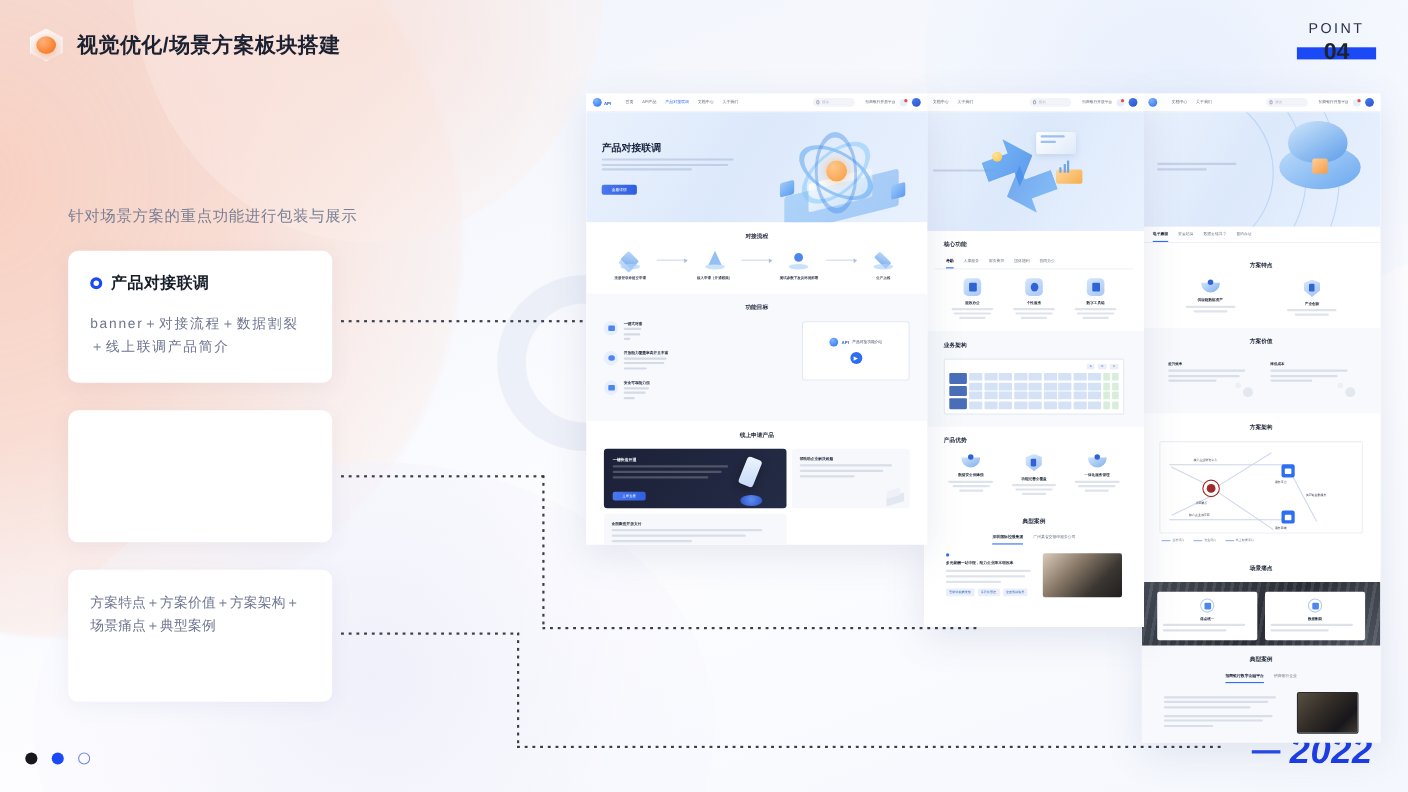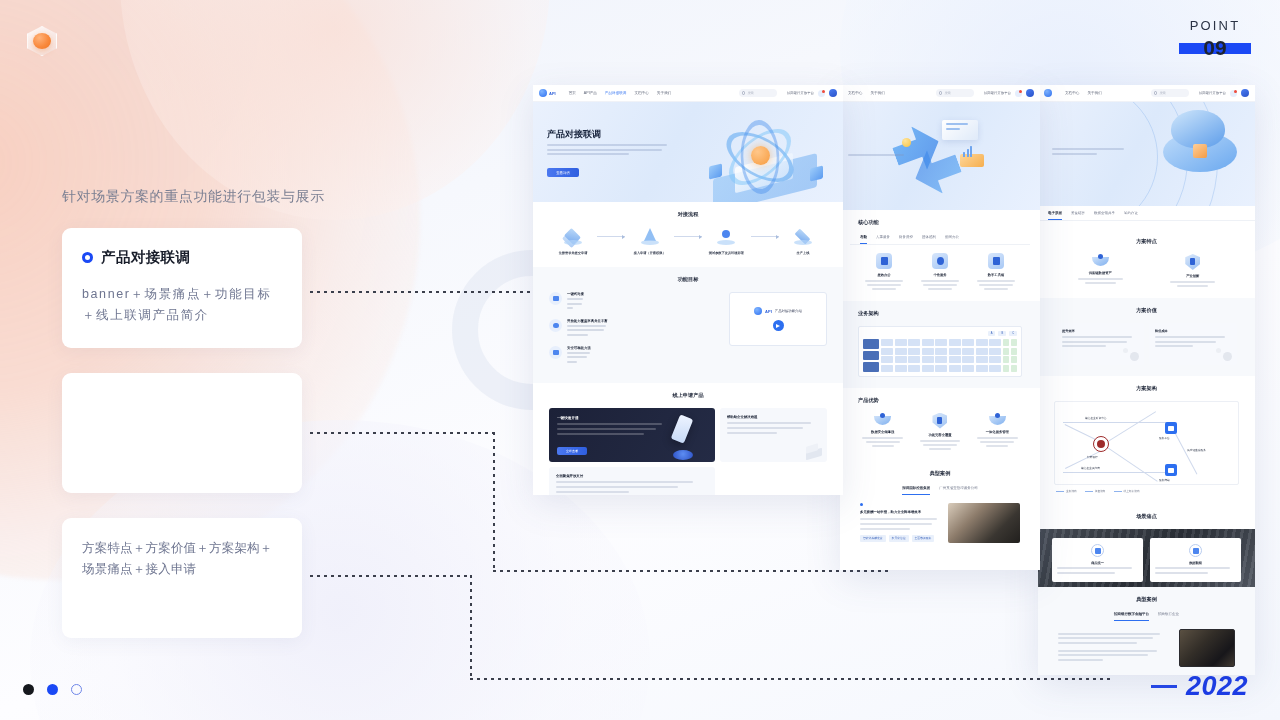--- a/index.html
+++ b/index.html
@@ -126,21 +126,21 @@
   
   .pager { position: absolute; left: 23px; bottom: 25px; display: flex; gap: 13px; align-items: center; }
   .pdot { width: 11px; height: 11px; border-radius: 50%; }
   .pdot.black { background: #16181d; }
   .pdot.blue { background: #1b49f5; }
   .pdot.hollow { background: transparent; border: 1.6px solid #6e86e8; }
 
   
   .year { position: absolute; right: 32px; bottom: 18px; display: flex; align-items: center; gap: 9px; }
   .year-dash { width: 26px; height: 3px; background: #2447ea; }
-  .year-text { font-size: 27px; font-style: italic; font-weight: 700; color: #1b3ce8; letter-spacing: .5px; }
+  .year-text { font-size: 33px; font-style: italic; font-weight: 700; color: #1b3ce8; letter-spacing: .5px; }
 
   
   .dotline { position: absolute; }
   .dot-h {
     height: 2px;
     background-image: linear-gradient(to right, #3b3f4c 0 3px, transparent 3px 7px);
     background-size: 7px 2px;
   }
   .dot-v {
     width: 2px;
@@ -499,44 +499,45 @@
   <div class="blob-top-right"></div>
   <div class="ring-deco ring-a"></div>
   <div class="ring-deco ring-b"></div>
 </div>
 
 <div class="header">
   <div class="logo-cube">
     <div class="glass"></div>
     <div class="orb"></div>
   </div>
+  <div class="page-title">视觉优化/场景方案板块搭建</div>
 </div>
 
 <div class="point-badge">
   <div class="point-word">POINT</div>
   <div class="point-numwrap">
     <div class="point-bar"></div>
-    <div class="point-num">09</div>
+    <div class="point-num">04</div>
   </div>
 </div>
 
 <div class="subhead">针对场景方案的重点功能进行包装与展示</div>
 
 <div class="cards">
   <div class="info-card">
     <div class="card-head">
       <span class="bullet"></span>
       <span class="card-title">产品对接联调</span>
     </div>
-    <div class="card-desc spaced">banner＋场景痛点＋功能目标＋线上联调产品简介</div>
+    <div class="card-desc spaced">banner＋对接流程＋数据割裂＋线上联调产品简介</div>
   </div>
   <div class="info-card">
   </div>
   <div class="info-card">
-    <div class="card-desc">方案特点＋方案价值＋方案架构＋场景痛点＋接入申请</div>
+    <div class="card-desc">方案特点＋方案价值＋方案架构＋场景痛点＋典型案例</div>
   </div>
 </div>
 
 <div class="dotline dot-h" style="left:310px; top:291px; width:225px;"></div>
 
 <div class="dotline dot-h" style="left:310px; top:432px; width:185px;"></div>
 <div class="dotline dot-v" style="left:493px; top:432px; height:140px;"></div>
 <div class="dotline dot-h" style="left:493px; top:570px; width:398px;"></div>
 
 <div class="dotline dot-h" style="left:310px; top:575px; width:162px;"></div>

